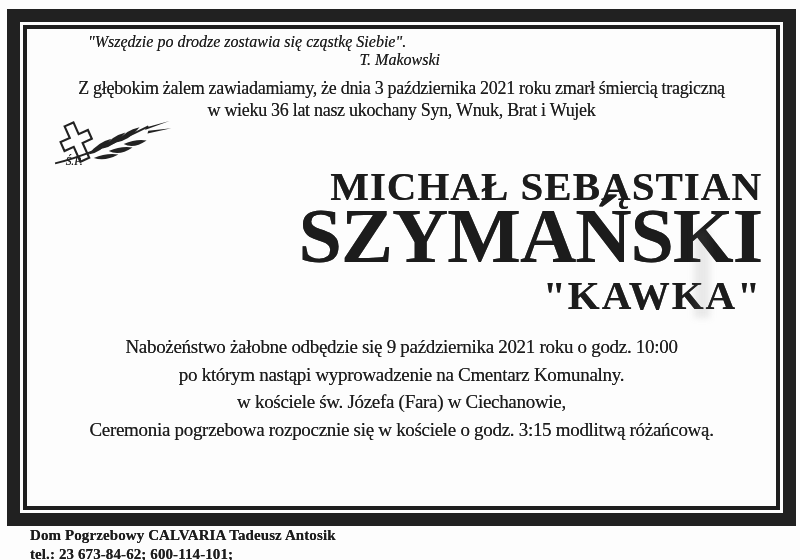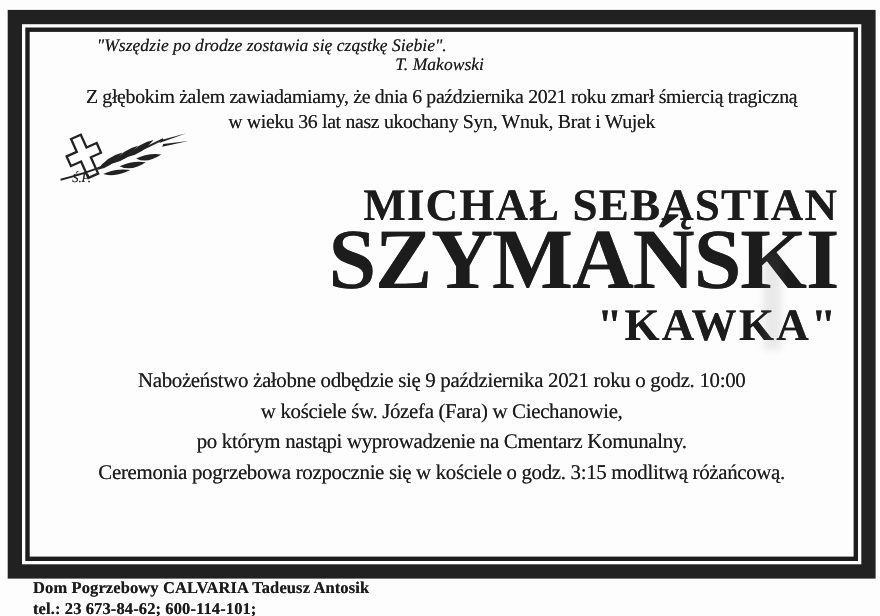--- a/index.html
+++ b/index.html
@@ -70,21 +70,21 @@
 <div class="outer-frame">
   <div class="inner-frame">
     <div class="content">
 
       <div class="quote-block">
         <div class="nowrap">"Wszędzie po drodze zostawia się cząstkę Siebie".</div>
         <div class="quote-attrib">T. Makowski</div>
       </div>
 
       <div class="announcement">
-        <div class="nowrap">Z głębokim żalem zawiadamiamy, że dnia 6 października 2021 roku zmarł śmiercią tragiczną</div>
+        <div class="nowrap">Z głębokim żalem zawiadamiamy, że dnia 3 października 2021 roku zmarł śmiercią tragiczną</div>
         <div class="nowrap">w wieku 36 lat nasz ukochany Syn, Wnuk, Brat i Wujek</div>
       </div>
 
       <div class="emblem">
         <svg width="132" height="46" viewBox="0 0 150 52" aria-hidden="true">
           <g transform="translate(40,22) rotate(-24)">
             <path d="M-5.5 -20 H5.5 V-5.5 H17 V5.5 H5.5 V24 H-5.5 V5.5 H-17 V-5.5 H-5.5 Z" fill="#ffffff" stroke="#222222" stroke-width="2.4"></path>
           </g>
           <path d="M16 48 C 50 40, 82 26, 122 6" fill="none" stroke="#222222" stroke-width="2"></path>
           <g fill="#222222">
@@ -102,22 +102,22 @@
       </div>
 
       <div class="name-lines">
         <div class="given-names nowrap">MICHAŁ SEBĄSTIAN</div>
         <div class="surname nowrap">SZYMAŃSKI</div>
         <div class="nickname nowrap">"KAWKA"</div>
       </div>
 
       <div class="service">
         <div class="nowrap">Nabożeństwo żałobne odbędzie się 9 października 2021 roku o godz. 10:00</div>
+        <div class="nowrap">po którym nastąpi wyprowadzenie na Cmentarz Komunalny.</div>
         <div class="nowrap">w kościele św. Józefa (Fara) w Ciechanowie,</div>
-        <div class="nowrap">po którym nastąpi wyprowadzenie na Cmentarz Komunalny.</div>
         <div class="nowrap">Ceremonia pogrzebowa rozpocznie się w kościele o godz. 3:15 modlitwą różańcową.</div>
       </div>
 
 
     </div>
   </div>
 </div>
 
 <div class="footer">
   <div class="nowrap">Dom Pogrzebowy CALVARIA Tadeusz Antosik</div>

